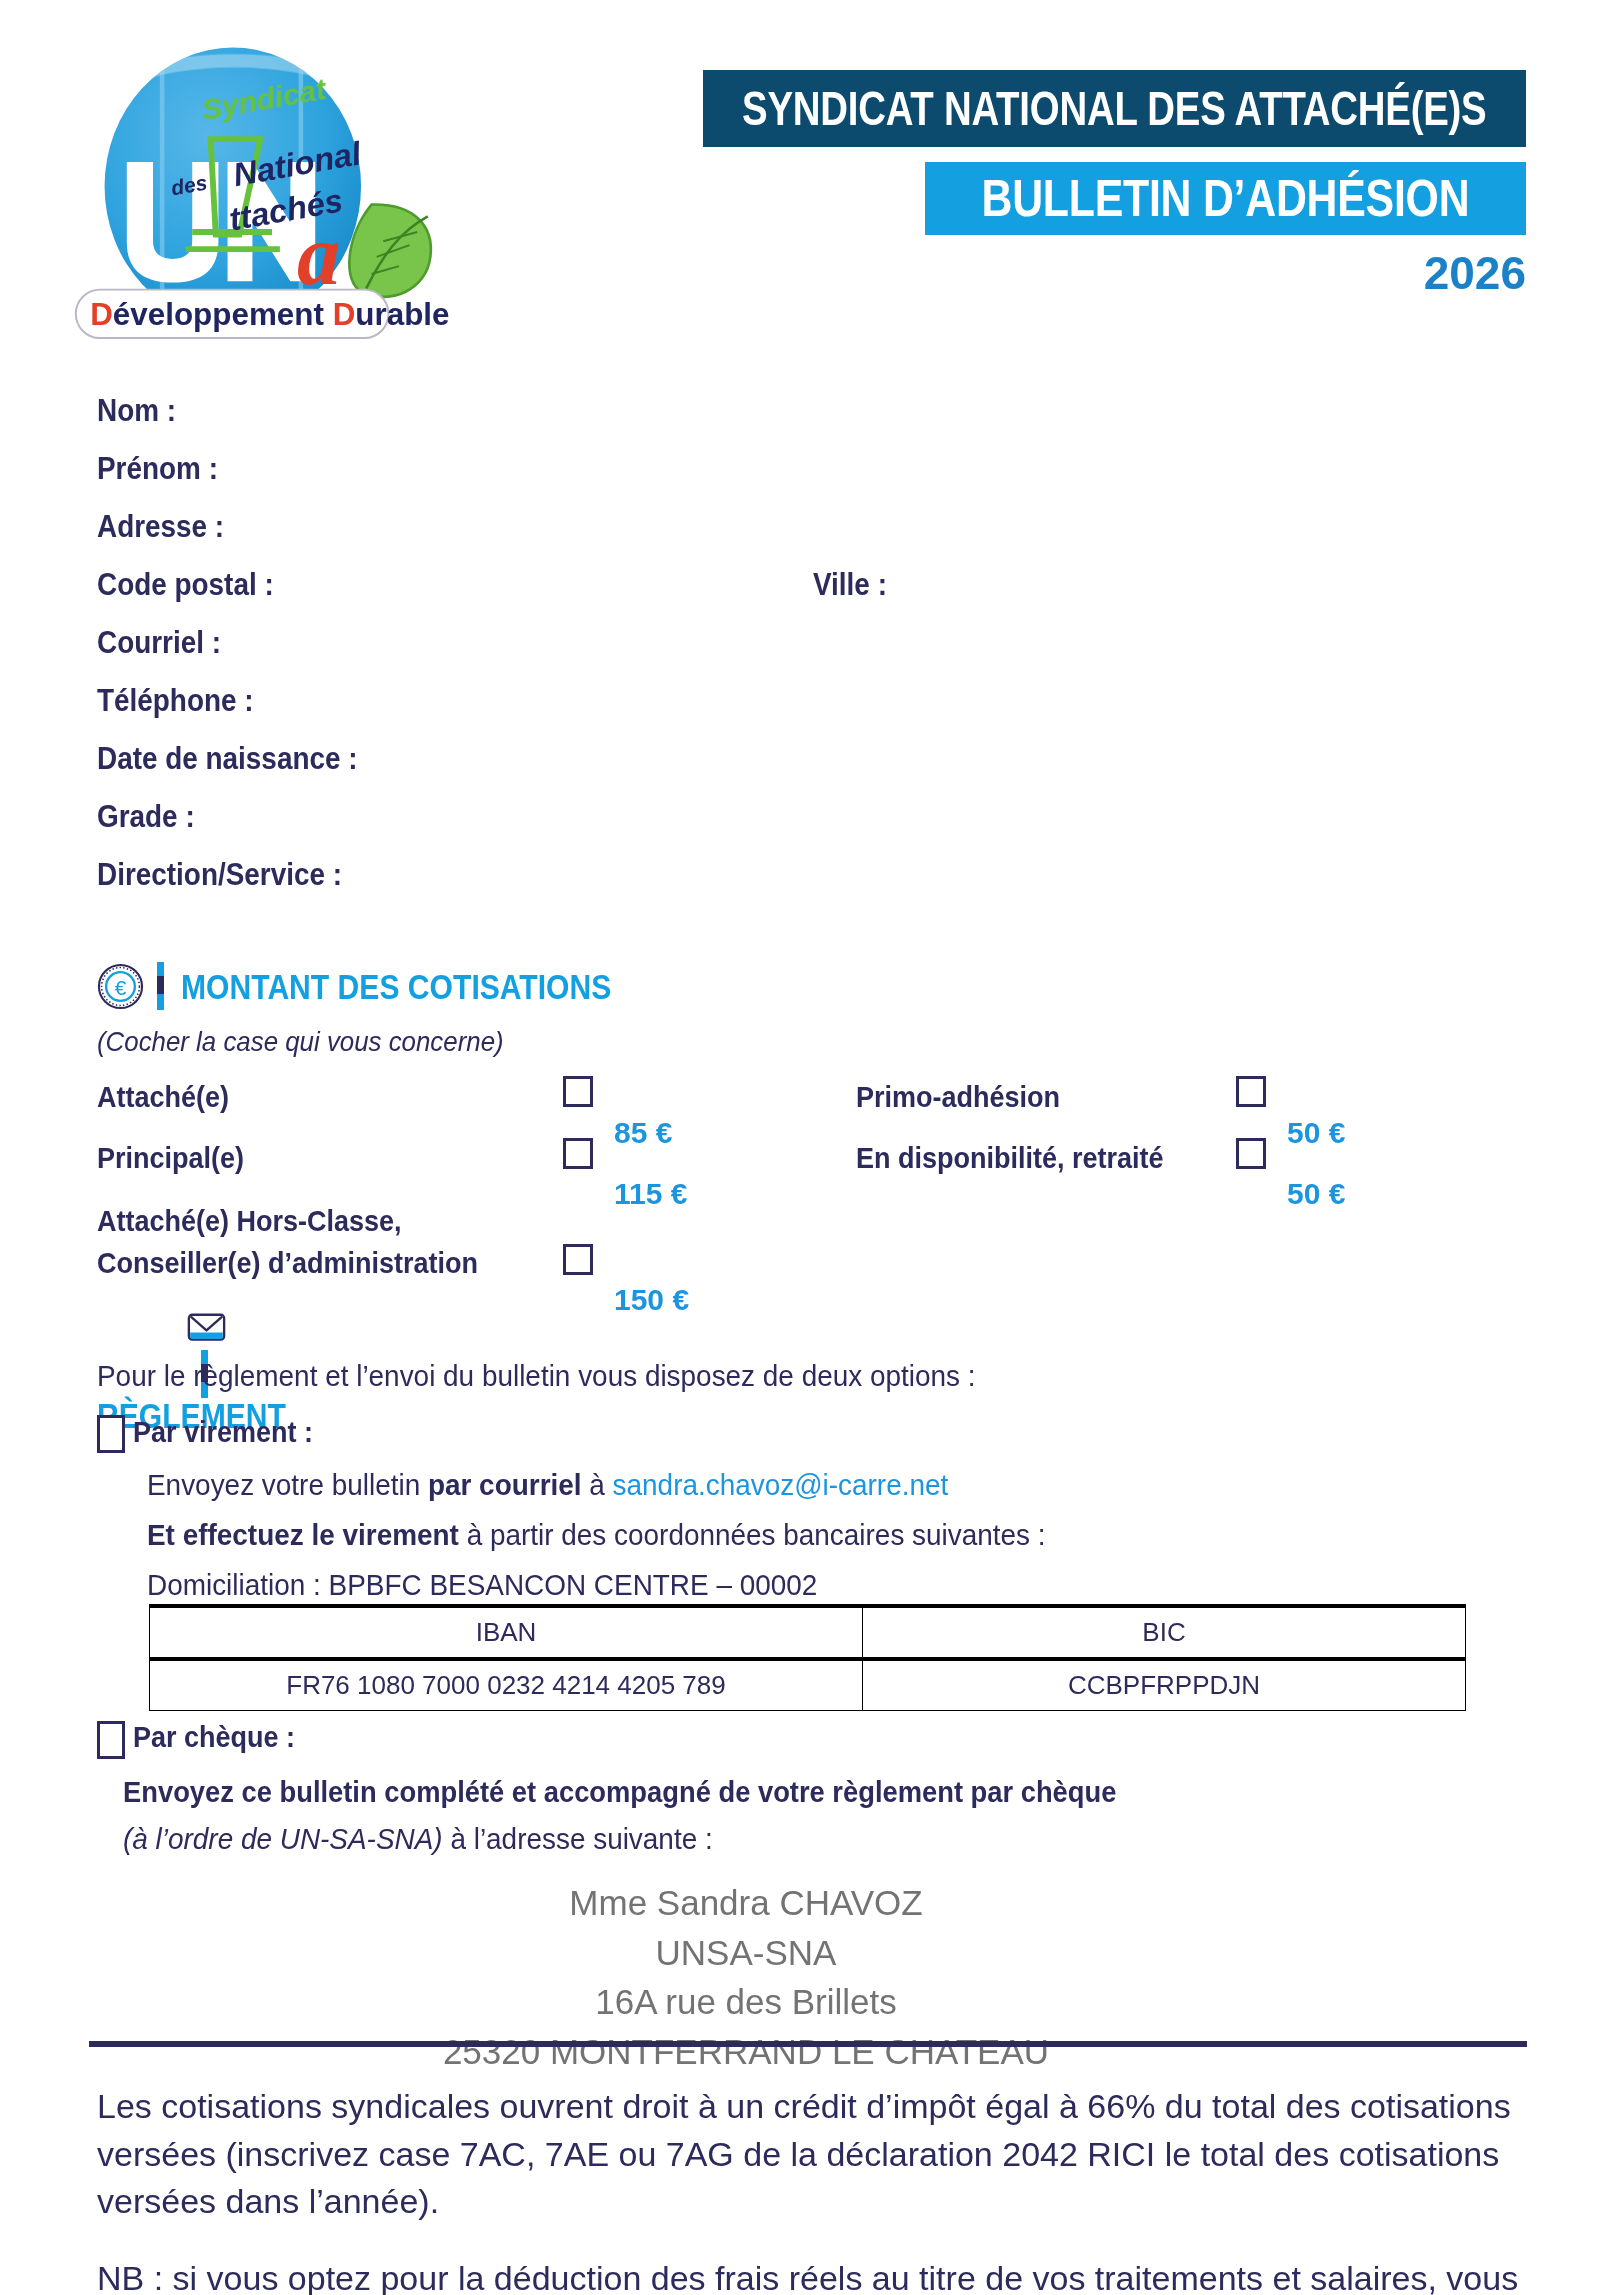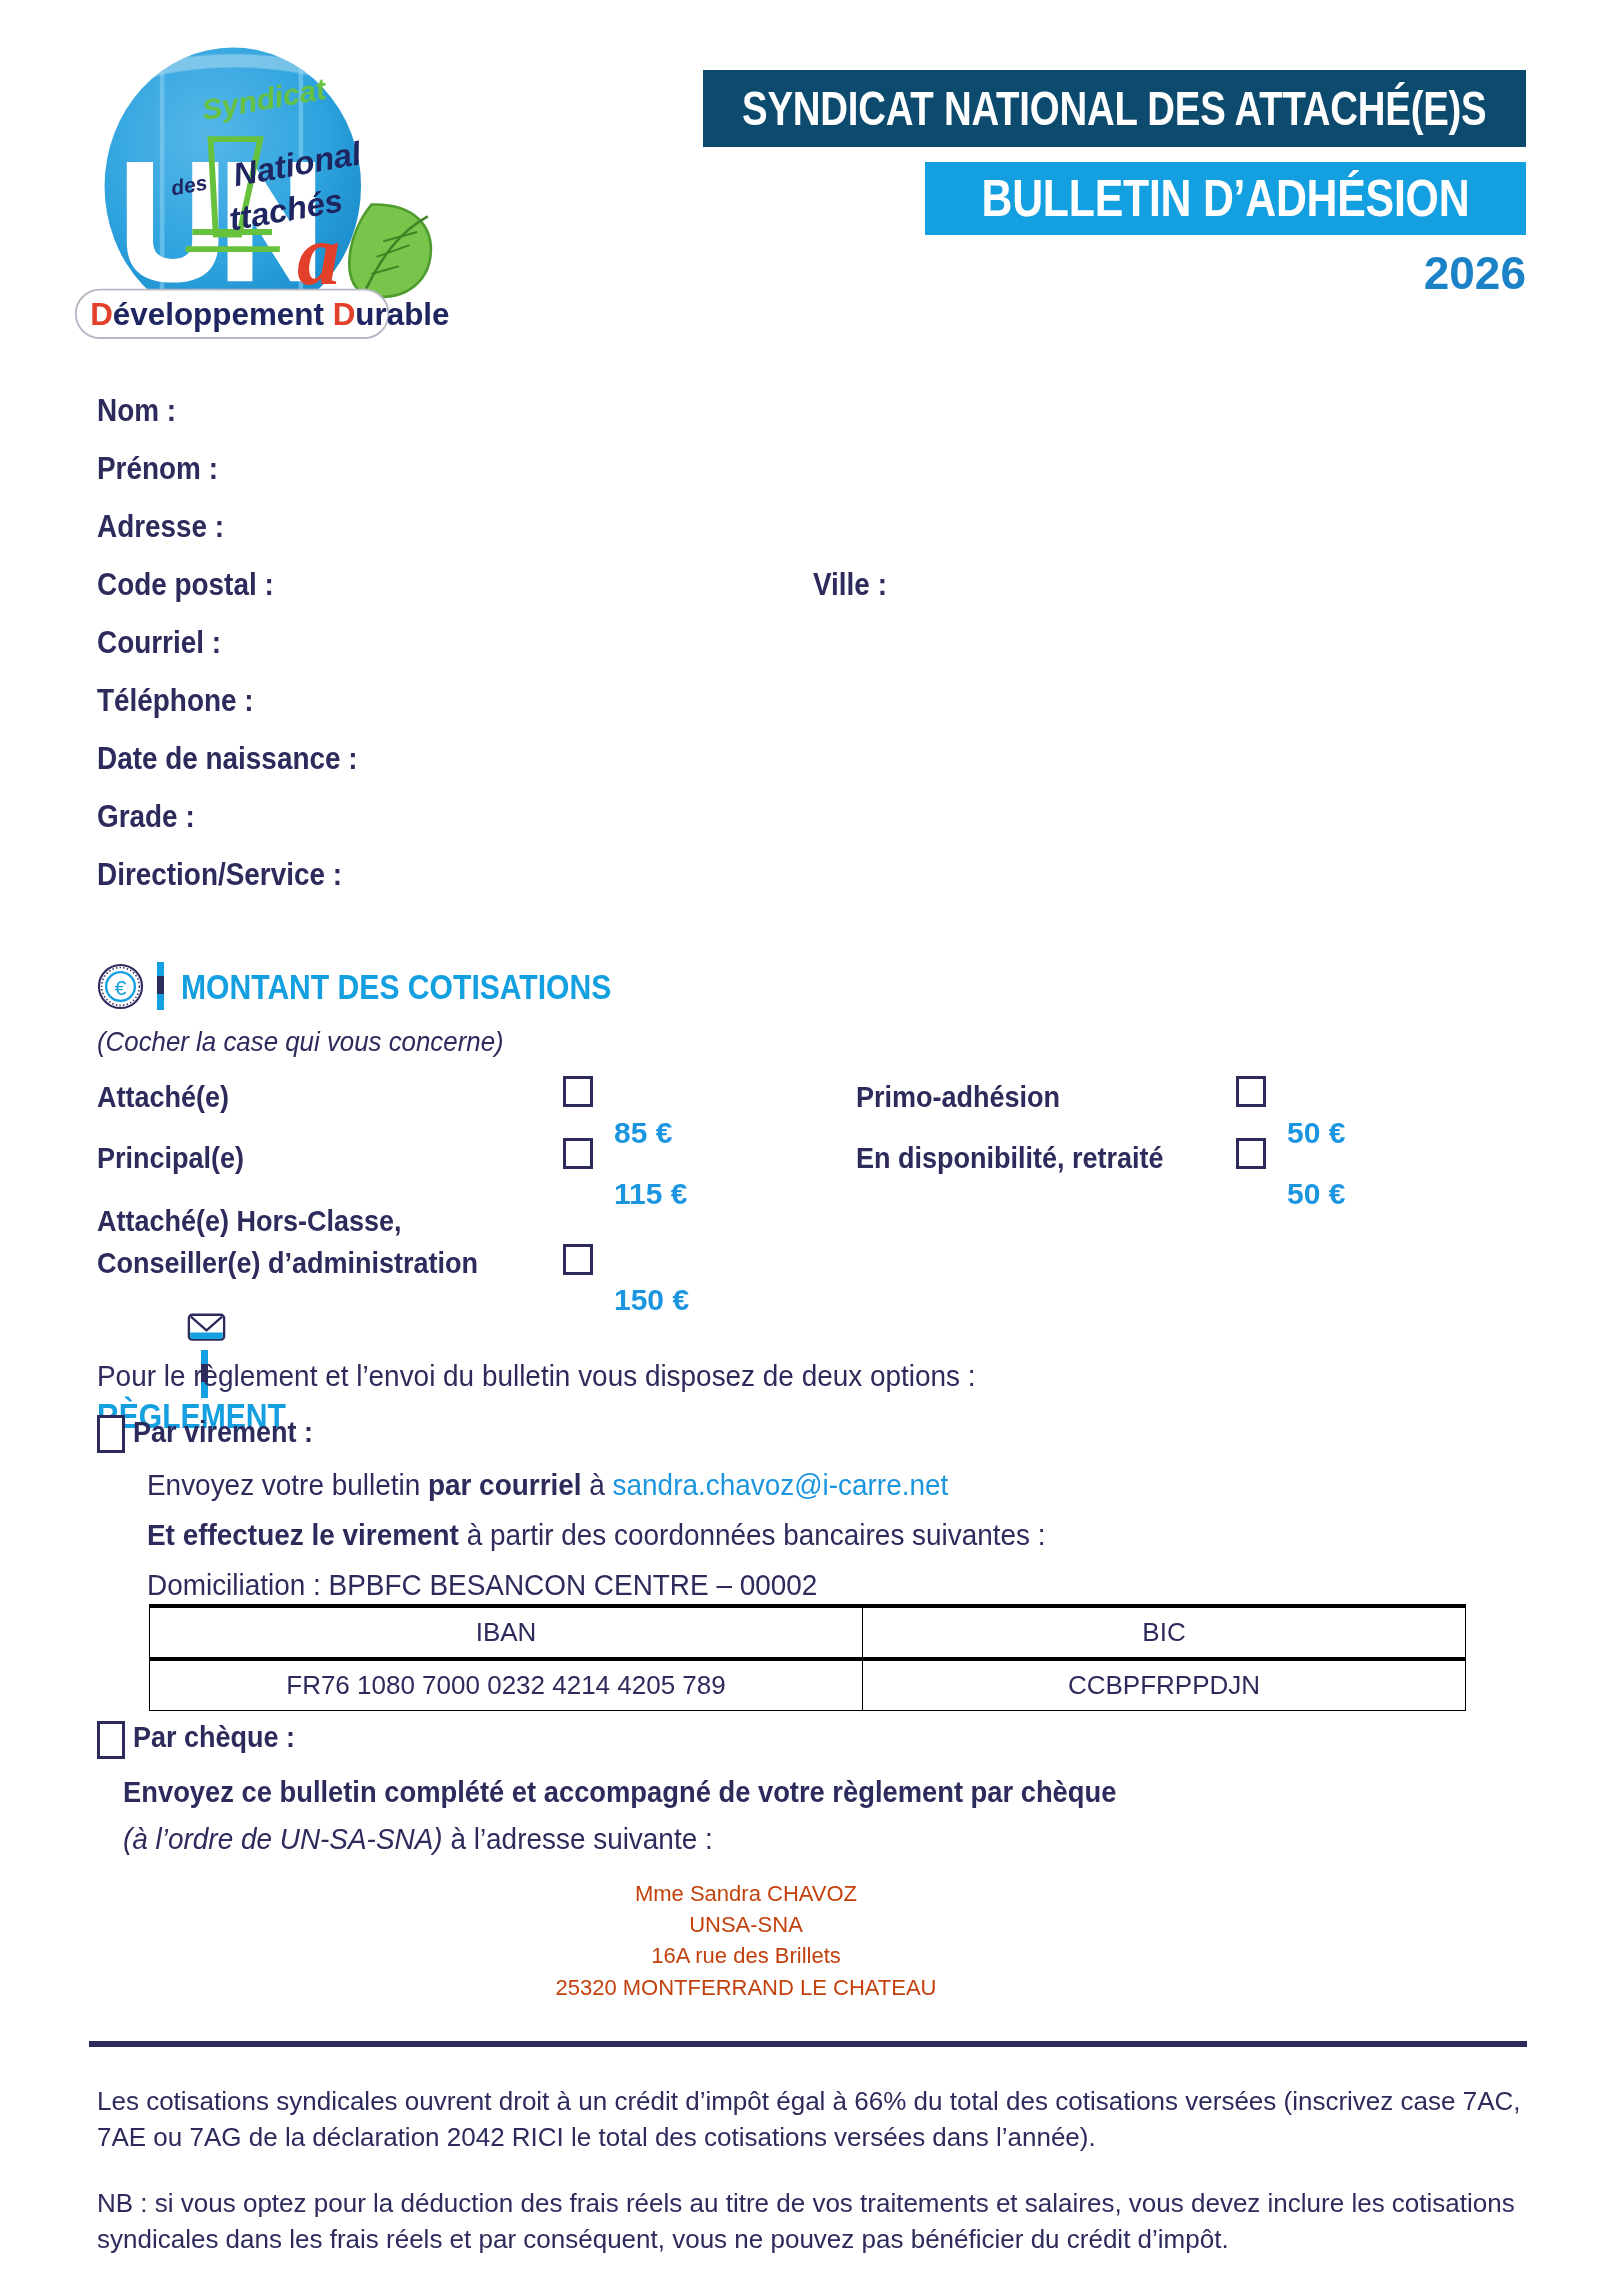--- a/index.html
+++ b/index.html
@@ -288,43 +288,43 @@
     white-space: nowrap;
   }
   #cheque-line-2 i { font-style: italic; }
   #mail-address {
     position: absolute;
     left: 262px; top: 1878px;
     width: 968px;
     text-align: center;
   }
   #mail-address div {
-    font-size: 22px;
-    font-weight: 400;
-    color: #c2410c;
+    font-size: 35px;
+    font-weight: 400;
+    color: #737373;
     line-height: 1.42;
     white-space: nowrap;
   }
 
   
   #foot-rule {
     position: absolute;
     left: 89px; top: 2041px;
     width: 1438px;
     height: 5.9px;
     background: #2D2A5C;
   }
   #footer {
     position: absolute;
     left: 97px; top: 2083px;
     width: 1433px;
   }
   #footer p {
     margin: 0 0 29px 0;
-    font-size: 26px;
+    font-size: 34px;
     font-weight: 400;
     color: #2D2A5C;
     line-height: 1.40;
   }
 </style>
 </head>
 <body>
 
 <div id="header">
 

